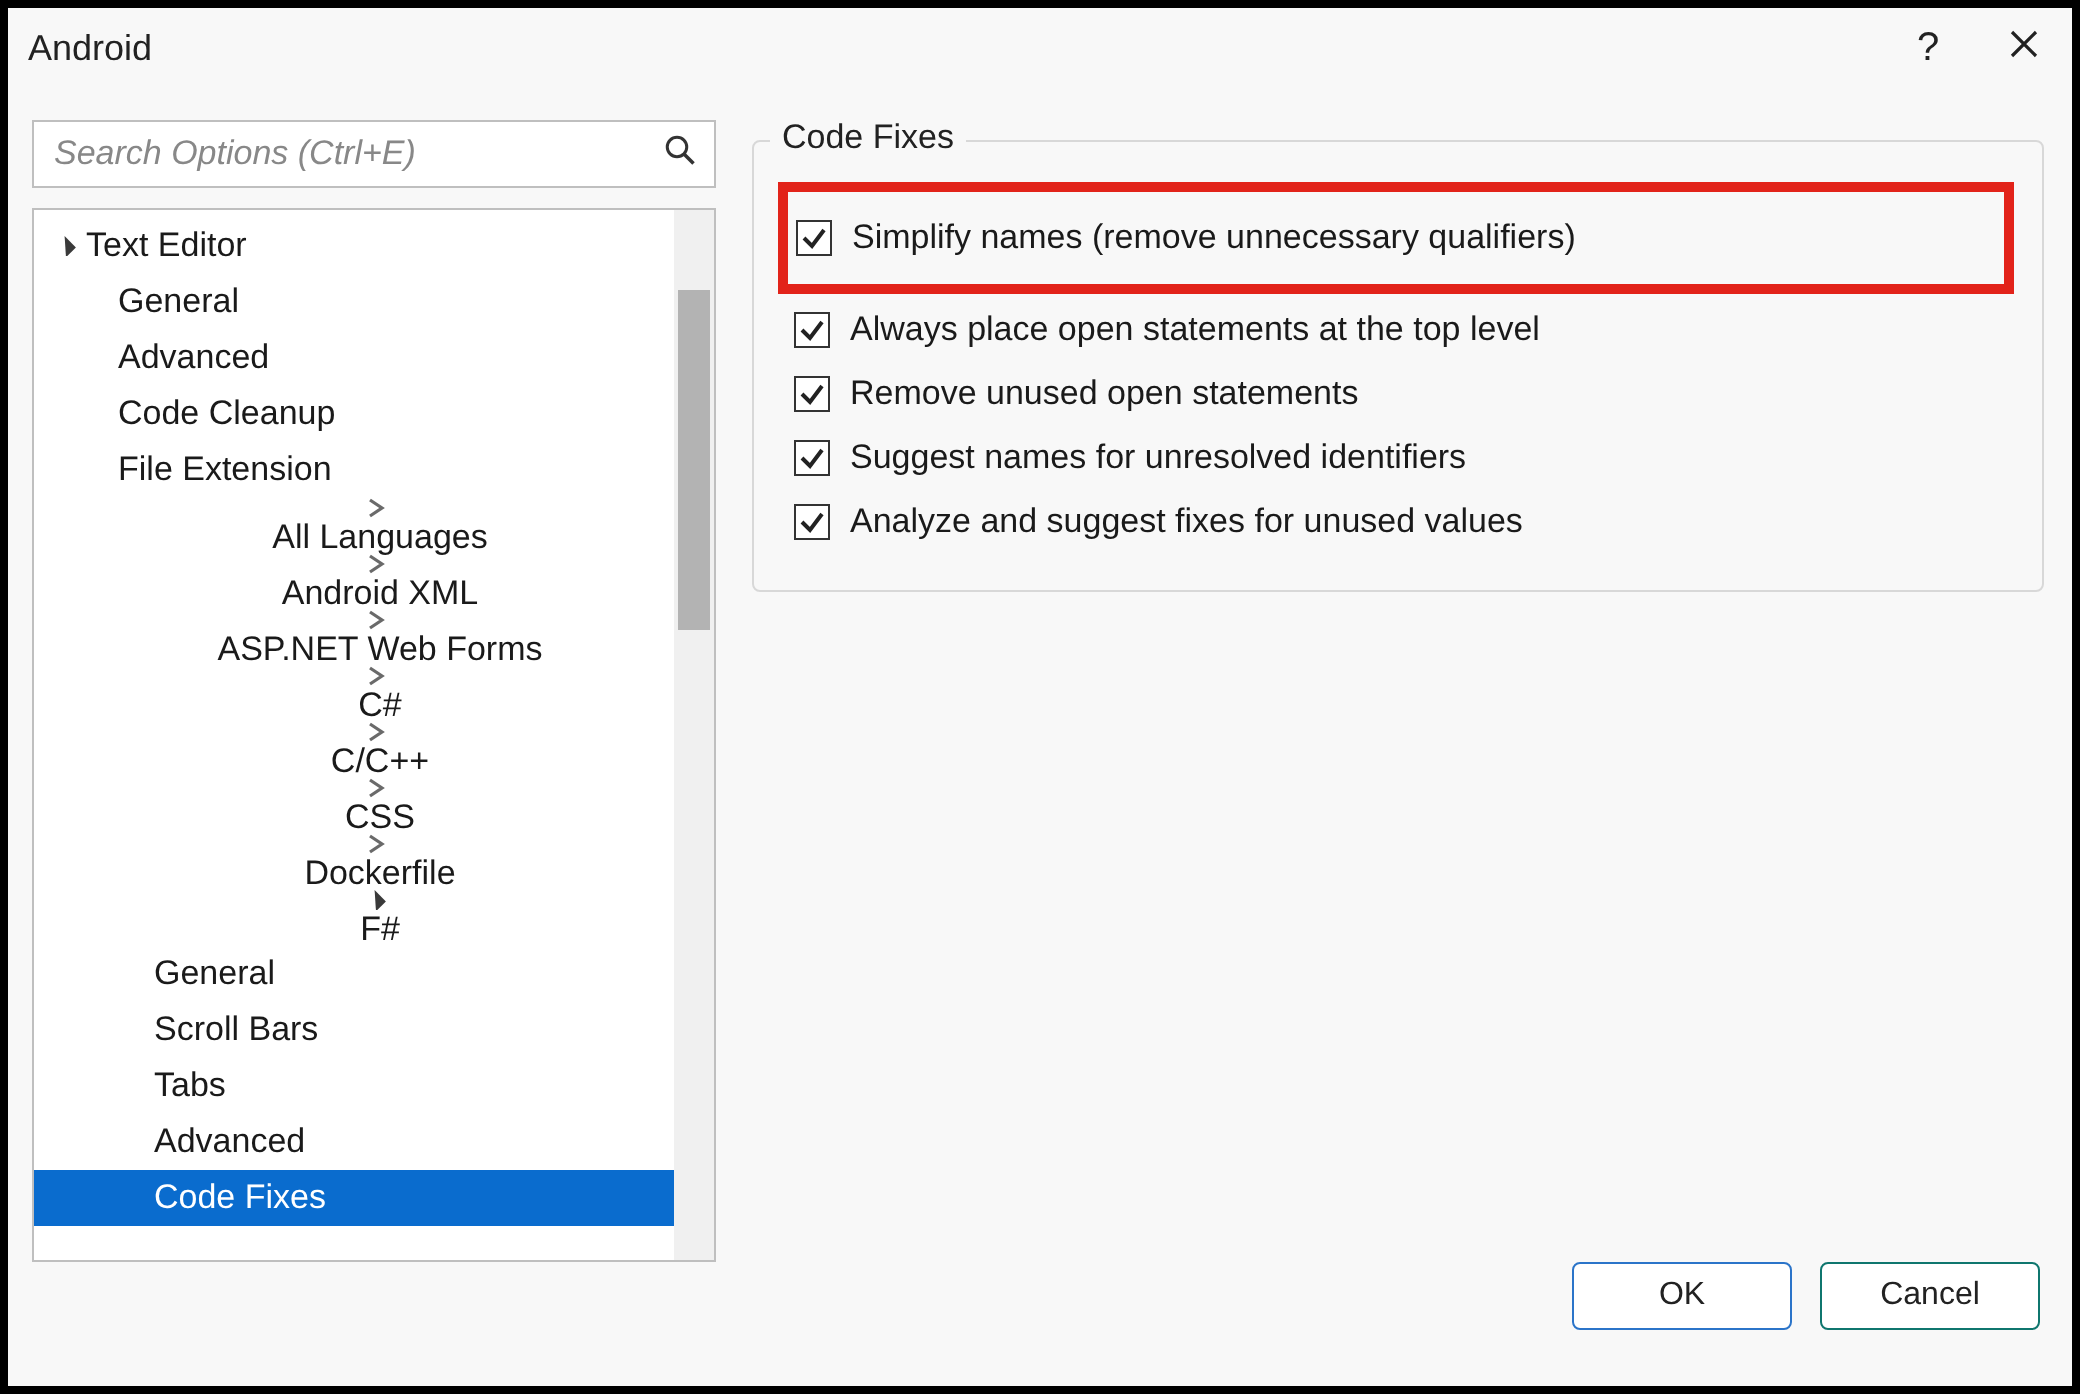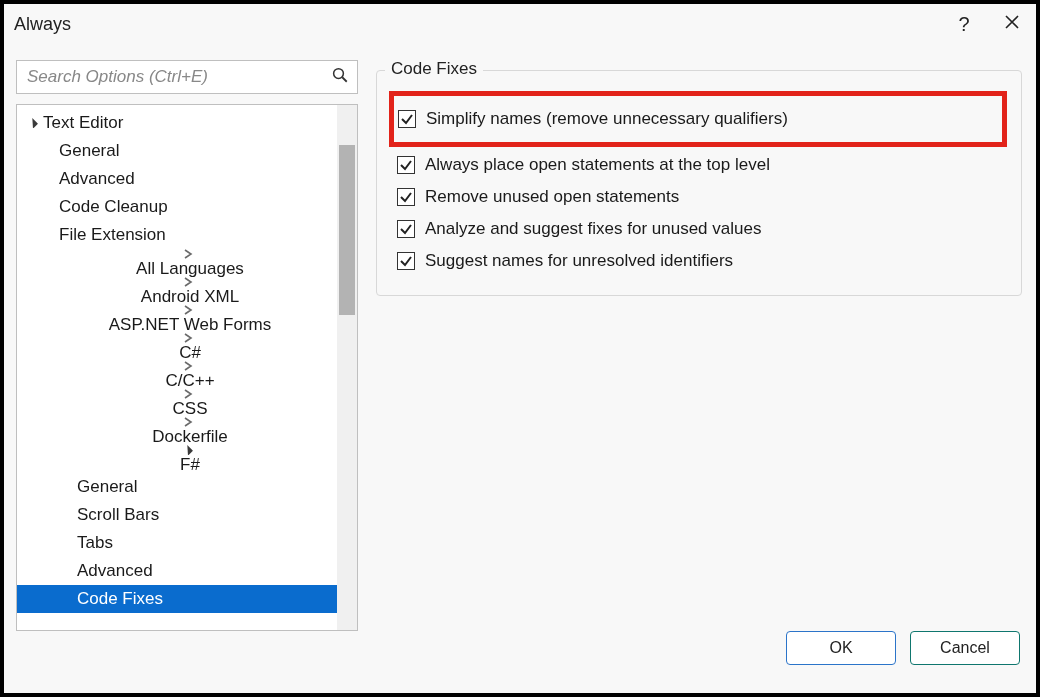--- a/index.html
+++ b/index.html
@@ -207,21 +207,21 @@
       border: 1.6px solid #2b74c9;
     }
   </style>
 </head>
 <body>
 
 <div class="outer-border">
   <div class="window">
 
     <div class="titlebar">
-      <div class="titlebar-title">Always</div>
+      <div class="titlebar-title">Android</div>
       <div class="titlebar-spacer"></div>
       <div class="titlebar-btn help">
         <span>?</span>
       </div>
       <div class="titlebar-btn close">
         <span>
           <svg viewBox="0 0 16 16">
               <path d="M2 2 L14 14 M14 2 L2 14" stroke="#222" stroke-width="1.6" fill="none"></path>
             </svg>
         </span>
@@ -383,29 +383,29 @@
                 </svg>
               </span>
             <span>Remove unused open statements</span>
           </div>
           <div class="check-row">
             <span class="checkbox">
                 <svg viewBox="0 0 14 14">
                   <path d="M2 7 L6 11 L12 3" fill="none" stroke="#222" stroke-width="2"></path>
                 </svg>
               </span>
-            <span>Analyze and suggest fixes for unused values</span>
+            <span>Suggest names for unresolved identifiers</span>
           </div>
           <div class="check-row">
             <span class="checkbox">
                 <svg viewBox="0 0 14 14">
                   <path d="M2 7 L6 11 L12 3" fill="none" stroke="#222" stroke-width="2"></path>
                 </svg>
               </span>
-            <span>Suggest names for unresolved identifiers</span>
+            <span>Analyze and suggest fixes for unused values</span>
           </div>
         </div>
       </div>
 
     </div>
 
     <div class="footer">
       <div class="btn primary">OK</div>
       <div class="btn">Cancel</div>
     </div>

